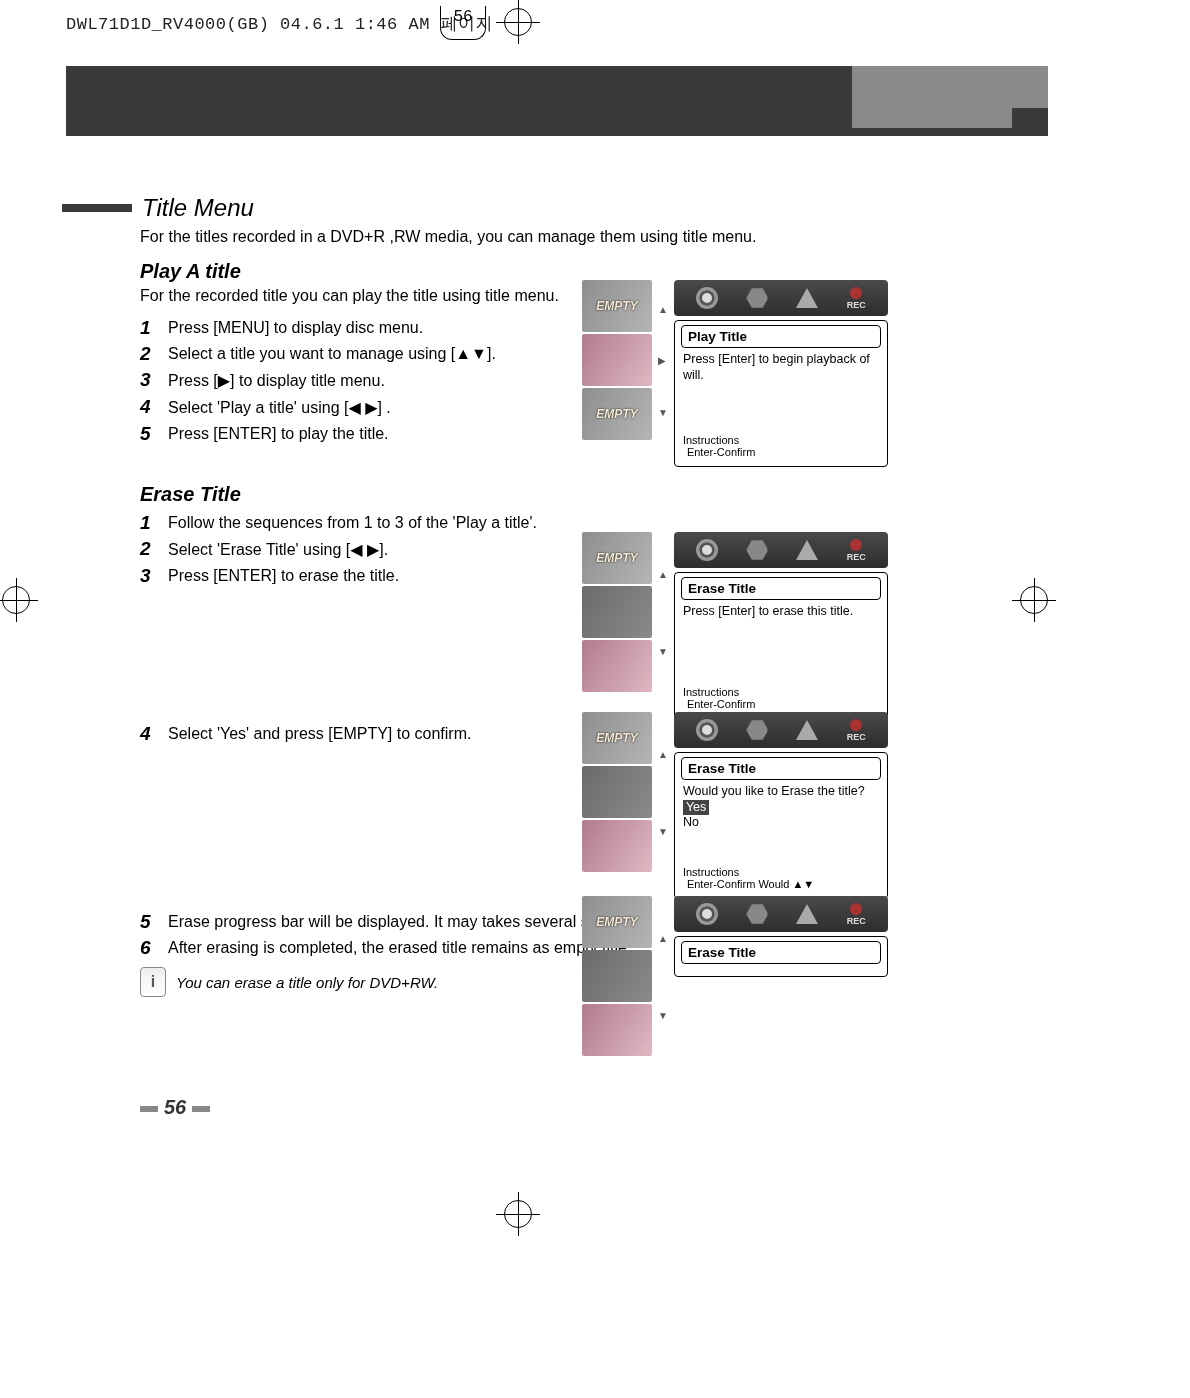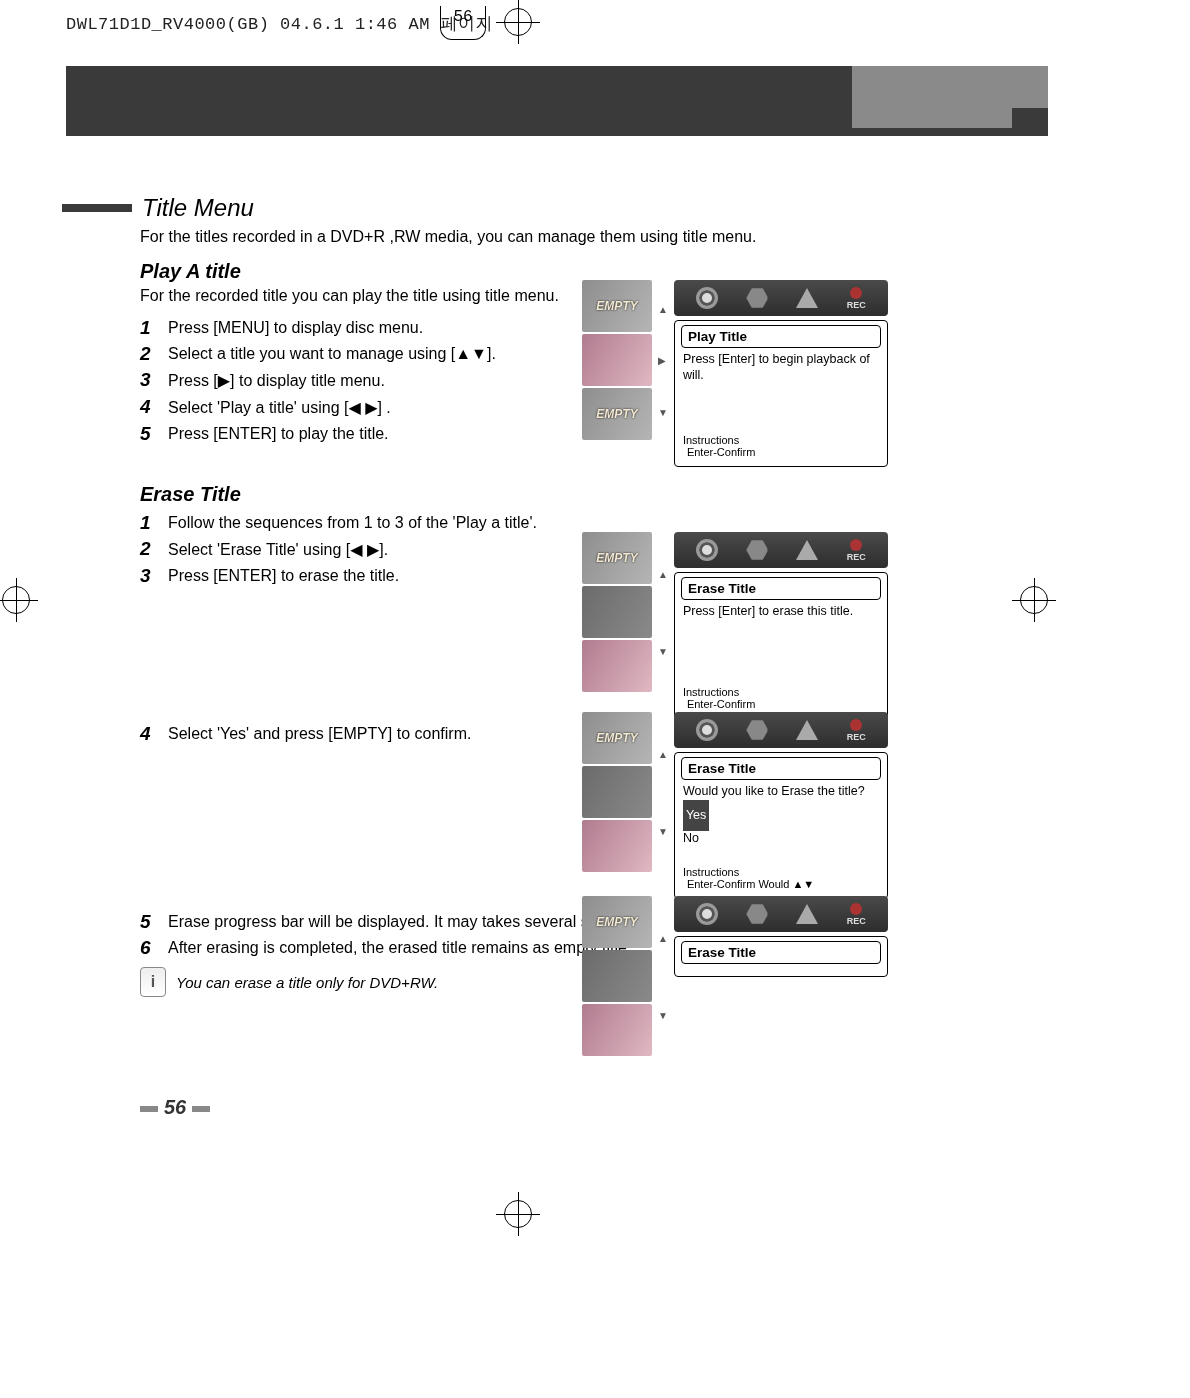--- a/index.html
+++ b/index.html
@@ -230,21 +230,21 @@
   .panel-title {
     font-weight: bold;
     border: 1px solid #000;
     border-radius: 4px;
     padding: 3px 6px;
     margin: -2px -2px 4px -2px;
     font-size: 13.5px;
   }
   .panel-body { min-height: 78px; font-size: 12.5px; line-height: 1.25; }
   .panel-body.small { min-height: 40px; }
-  .option.selected { background:#444; color:#fff; padding:8px 3px; display:inline-block;}
+  .option.selected { background:#444; color:#fff; padding:0 3px; display:inline-block;}
   .panel-foot { font-size: 11px; margin-top: 4px; }
   .panel-foot .sub { margin-left: 4px; }
   .progress {
     width: 100%; height: 14px;
     border:1px solid #000;
     margin: 6px 0;
     position: relative;
   }
   .progress::after {
     content:"";

